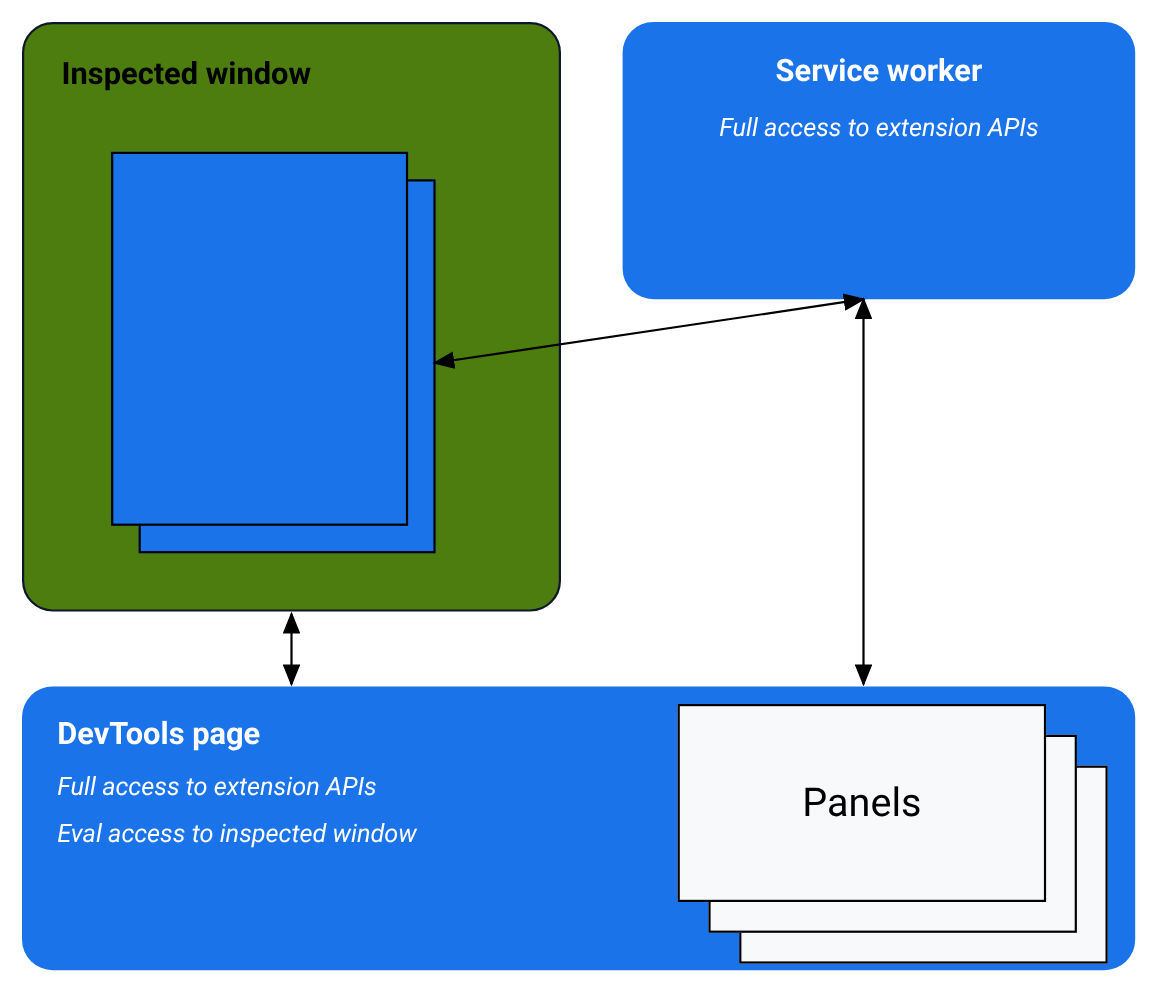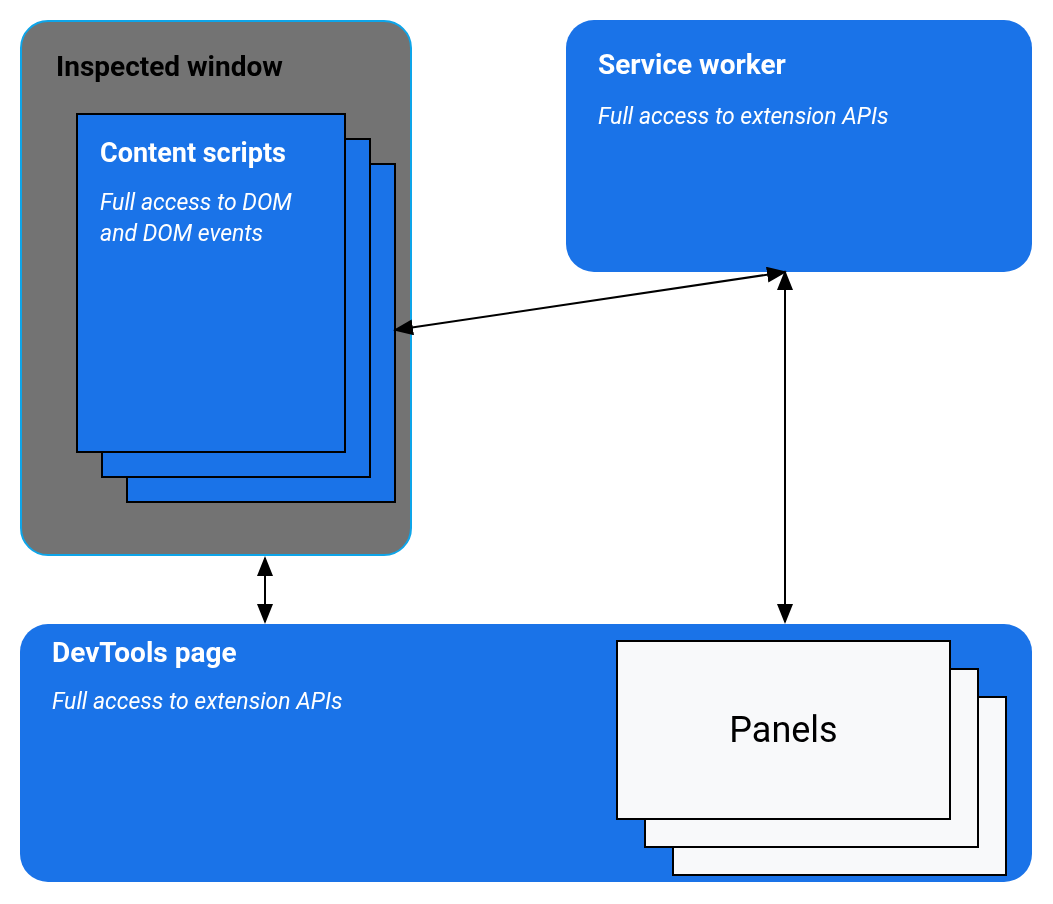--- a/index.html
+++ b/index.html
@@ -11,24 +11,24 @@
       position: relative;
     }
     .box {
       position: absolute;
       border-radius: 28px;
     }
     
     .inspected-window {
       left: 20px;
       top: 20px;
-      width: 392px;
+      width: 490px;
       height: 536px;
-      background: #737373;
-      border: 2px solid #0ea5e9;
+      background: #4d7c0f;
+      border: 2px solid #0f172a;
       padding: 28px 34px;
     }
     .inspected-window h2 {
       color: #000;
       font-size: 28px;
       font-weight: 700;
       margin-bottom: 30px;
     }
     
     .cs-stack {
@@ -63,20 +63,21 @@
       line-height: 1.35;
     }
     
     .service-worker {
       left: 566px;
       top: 20px;
       width: 466px;
       height: 252px;
       background: #1a73e8;
       padding: 28px 32px;
+      text-align: center;
     }
     .service-worker h2 {
       color: #fff;
       font-size: 28px;
       font-weight: 700;
       margin-bottom: 20px;
     }
     .service-worker p {
       color: #fff;
       font-size: 23px;
@@ -84,21 +85,21 @@
       line-height: 1.35;
       margin-bottom: 14px;
     }
     
     .devtools-page {
       left: 20px;
       top: 624px;
       width: 1012px;
       height: 258px;
       background: #1a73e8;
-      padding: 12px 32px;
+      padding: 26px 32px;
     }
     .devtools-page h2 {
       color: #fff;
       font-size: 28px;
       font-weight: 700;
       margin-bottom: 18px;
     }
     .devtools-page p {
       color: #fff;
       font-size: 23px;
@@ -139,35 +140,32 @@
     }
   </style>
 </head>
 <body>
 
 <div class="box inspected-window">
   <h2>Inspected window</h2>
   <div class="cs-stack">
     <div class="cs-card back"></div>
     <div class="cs-card mid"></div>
-    <div class="cs-card front">
-      <h3>Content scripts</h3>
-      <p>Full access to DOM and DOM events</p>
-    </div>
   </div>
 </div>
 
 <div class="box service-worker">
   <h2>Service worker</h2>
   <p>Full access to extension APIs</p>
 </div>
 
 <div class="box devtools-page">
   <h2>DevTools page</h2>
   <p>Full access to extension APIs</p>
+  <p>Eval access to inspected window</p>
 </div>
 
 <div class="panels-stack">
   <div class="panel-card back"></div>
   <div class="panel-card mid"></div>
   <div class="panel-card front">
     <span>Panels</span>
   </div>
 </div>
 

